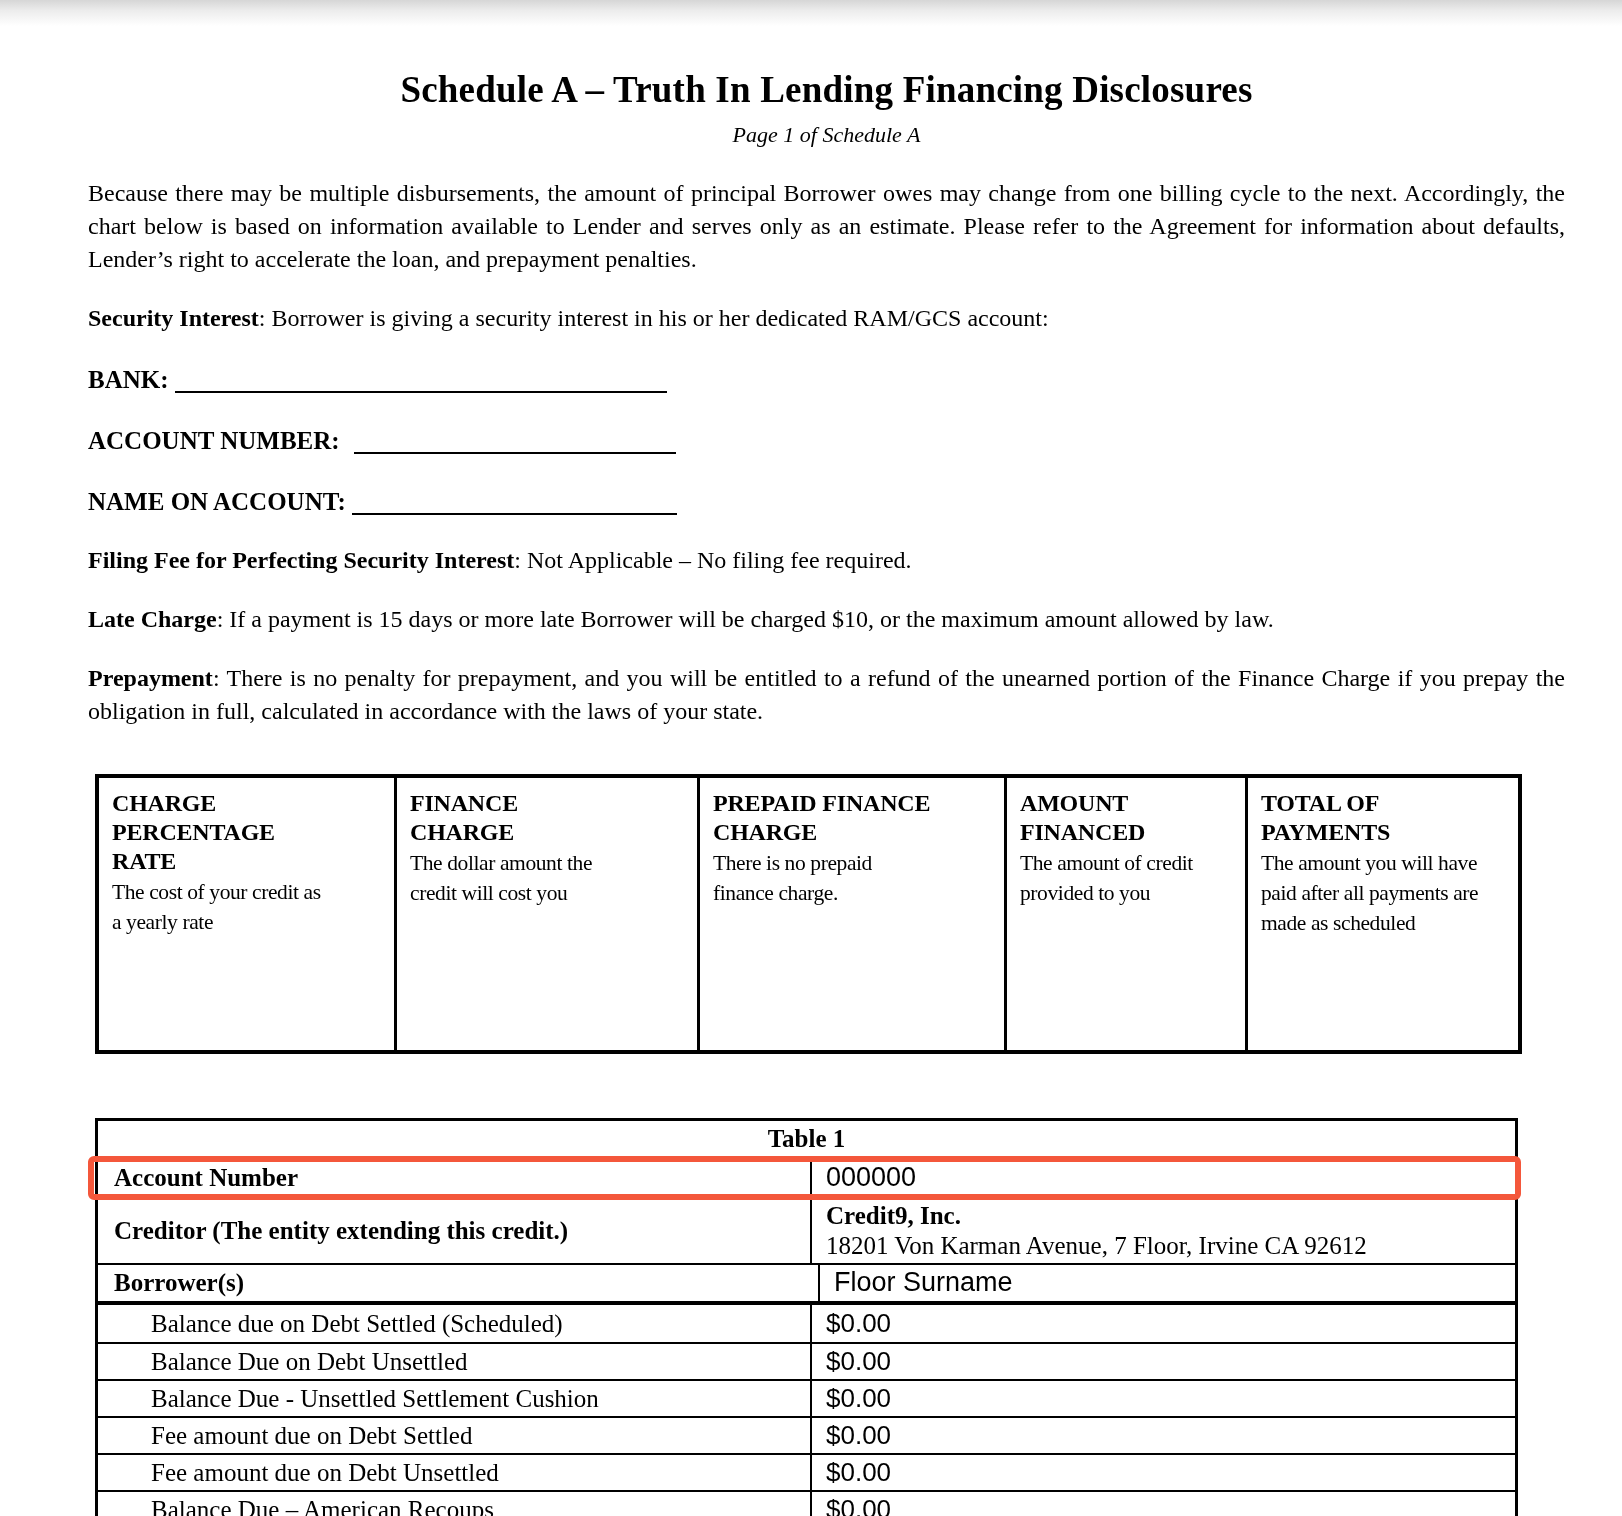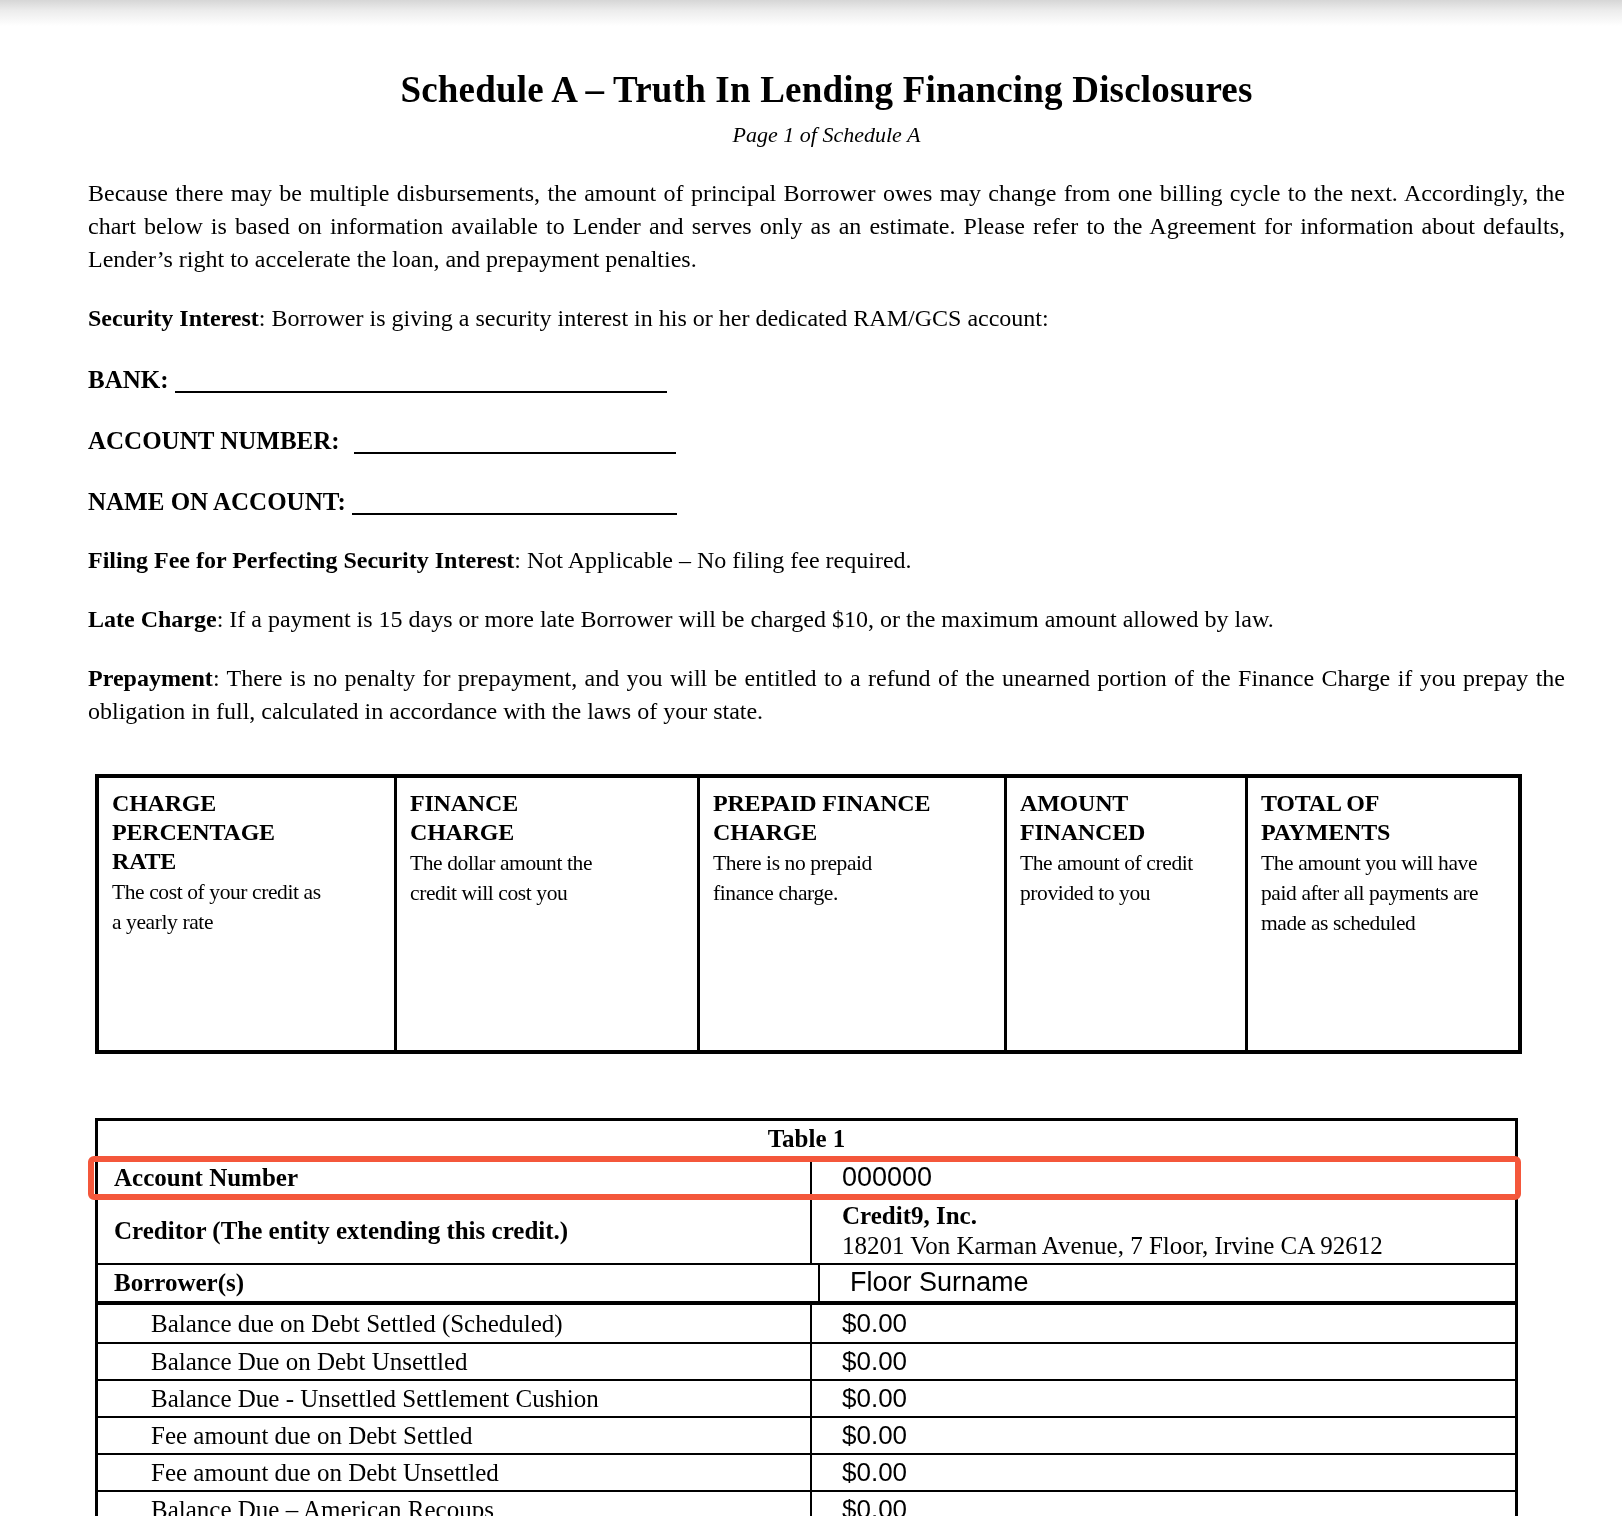--- a/index.html
+++ b/index.html
@@ -64,21 +64,21 @@
     height:36px;display:flex;align-items:center;justify-content:center;
     font-weight:bold;font-size:25px;
   }
   .t1-row{display:flex;border-top:2px solid #000;box-sizing:border-box;align-items:stretch;}
   .t1-label{
     width:712px;box-sizing:border-box;padding-left:16px;
     display:flex;flex-direction:column;justify-content:center;
     font-size:25px;line-height:29px;
   }
   .t1-value{
-    flex:1;border-left:2px solid #000;box-sizing:border-box;padding-left:30px;
+    flex:1;border-left:2px solid #000;box-sizing:border-box;padding-left:14px;
     display:flex;flex-direction:column;justify-content:center;
   }
   .row-account{height:40px;position:relative;}
   .row-creditor{height:66px;}
   .row-borrower{height:38px;gap:8px;}
   .money-rows{border-top:4px solid #000;}
   .money-rows .t1-row{height:37px;}
   .money-rows .t1-row:first-child{border-top:none;}
   .money-rows .t1-label{padding-left:53px;font-weight:normal;}
   .lab-b{font-weight:bold;}

